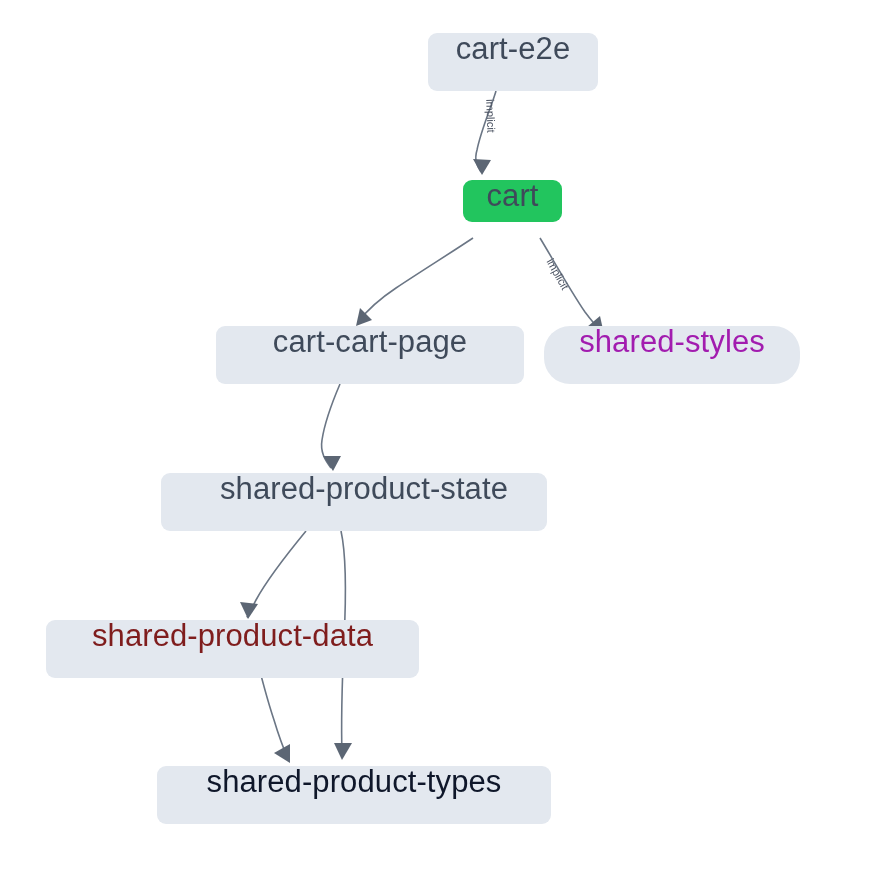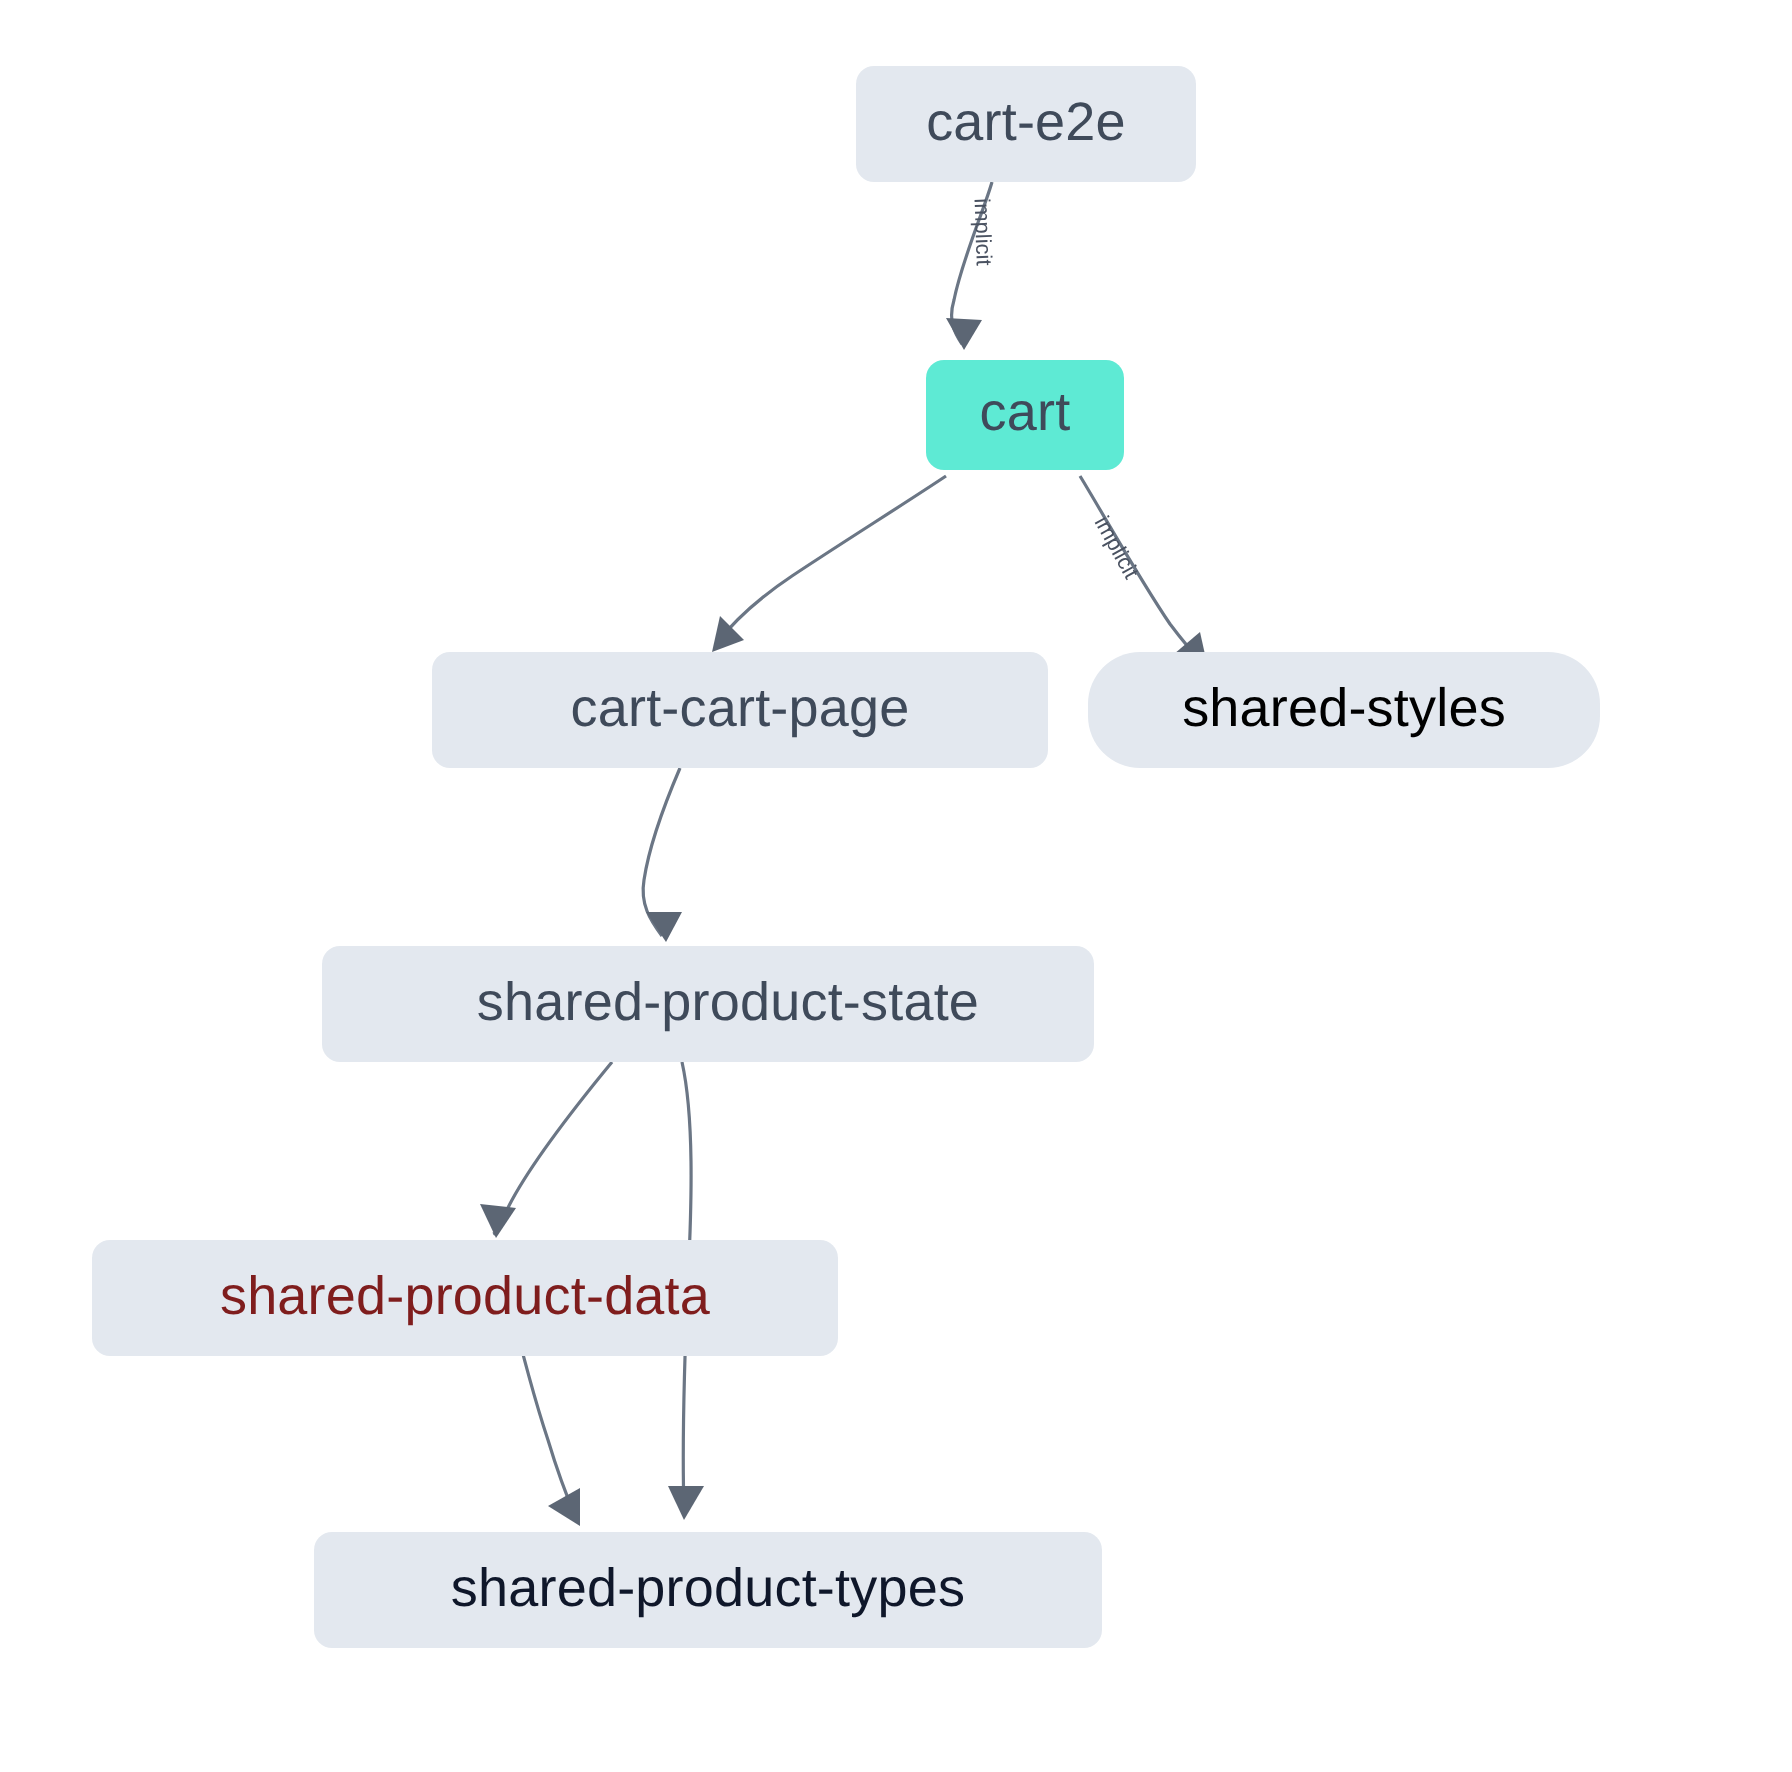--- a/index.html
+++ b/index.html
@@ -22,24 +22,24 @@
     width: 896px;
     height: 886px;
     pointer-events: none;
   }
   .node {
     position: absolute;
     box-sizing: border-box;
     background: #e3e8ef;
     border-radius: 9px;
     display: flex;
-    align-items: center;
+    align-items: flex-start;
     justify-content: center;
     color: #3f4a5a;
-    font-size: 27px;
+    font-size: 31px;
     font-weight: 400;
     letter-spacing: 0.1px;
     white-space: nowrap;
     user-select: none;
   }
   .node-label {
     display: block;
     line-height: 1;
     padding-bottom: 2px;
   }
@@ -93,27 +93,27 @@
     </g>
     <g>
       <path class="edge-path" d="M 248,622 C 254,648 264,690 274,720 C 280,740 285,752 288,759" style="stroke: rgb(107, 118, 133);"></path>
       <polygon class="edge-arrow" points="290,763 274,753 290,744" style="fill: rgb(92, 102, 116);"></polygon>
     </g>
   </svg>
 
   <div class="node" style="left: 428px; top: 33px; width: 170px; height: 58px; background: rgb(227, 232, 239); color: rgb(63, 74, 90);">
     <span class="node-label">cart-e2e</span>
   </div>
-  <div class="node" style="left: 463px; top: 180px; width: 99px; height: 55px; background: #5eead4; color: rgb(63, 74, 90);">
+  <div class="node" style="left: 463px; top: 180px; width: 99px; height: 42px; background: #22c55e; color: rgb(63, 74, 90);">
     <span class="node-label">cart</span>
   </div>
   <div class="node" style="left: 216px; top: 326px; width: 308px; height: 58px; background: rgb(227, 232, 239); color: rgb(63, 74, 90);">
     <span class="node-label">cart-cart-page</span>
   </div>
-  <div class="node" style="left: 544px; top: 326px; width: 256px; height: 58px; background: rgb(227, 232, 239); color: #000000; border-radius: 26px;">
+  <div class="node" style="left: 544px; top: 326px; width: 256px; height: 58px; background: rgb(227, 232, 239); color: #a21caf; border-radius: 26px;">
     <span class="node-label">shared-styles</span>
   </div>
   <div class="node" style="left: 161px; top: 473px; width: 386px; height: 58px; background: rgb(227, 232, 239); color: rgb(63, 74, 90); padding-left: 20px;">
     <span class="node-label">shared-product-state</span>
   </div>
   <div class="node" style="left: 46px; top: 620px; width: 373px; height: 58px; background: rgb(227, 232, 239); color: #7f1d1d;">
     <span class="node-label">shared-product-data</span>
   </div>
   <div class="node" style="left: 157px; top: 766px; width: 394px; height: 58px; background: rgb(227, 232, 239); color: #0f172a;">
     <span class="node-label">shared-product-types</span>

